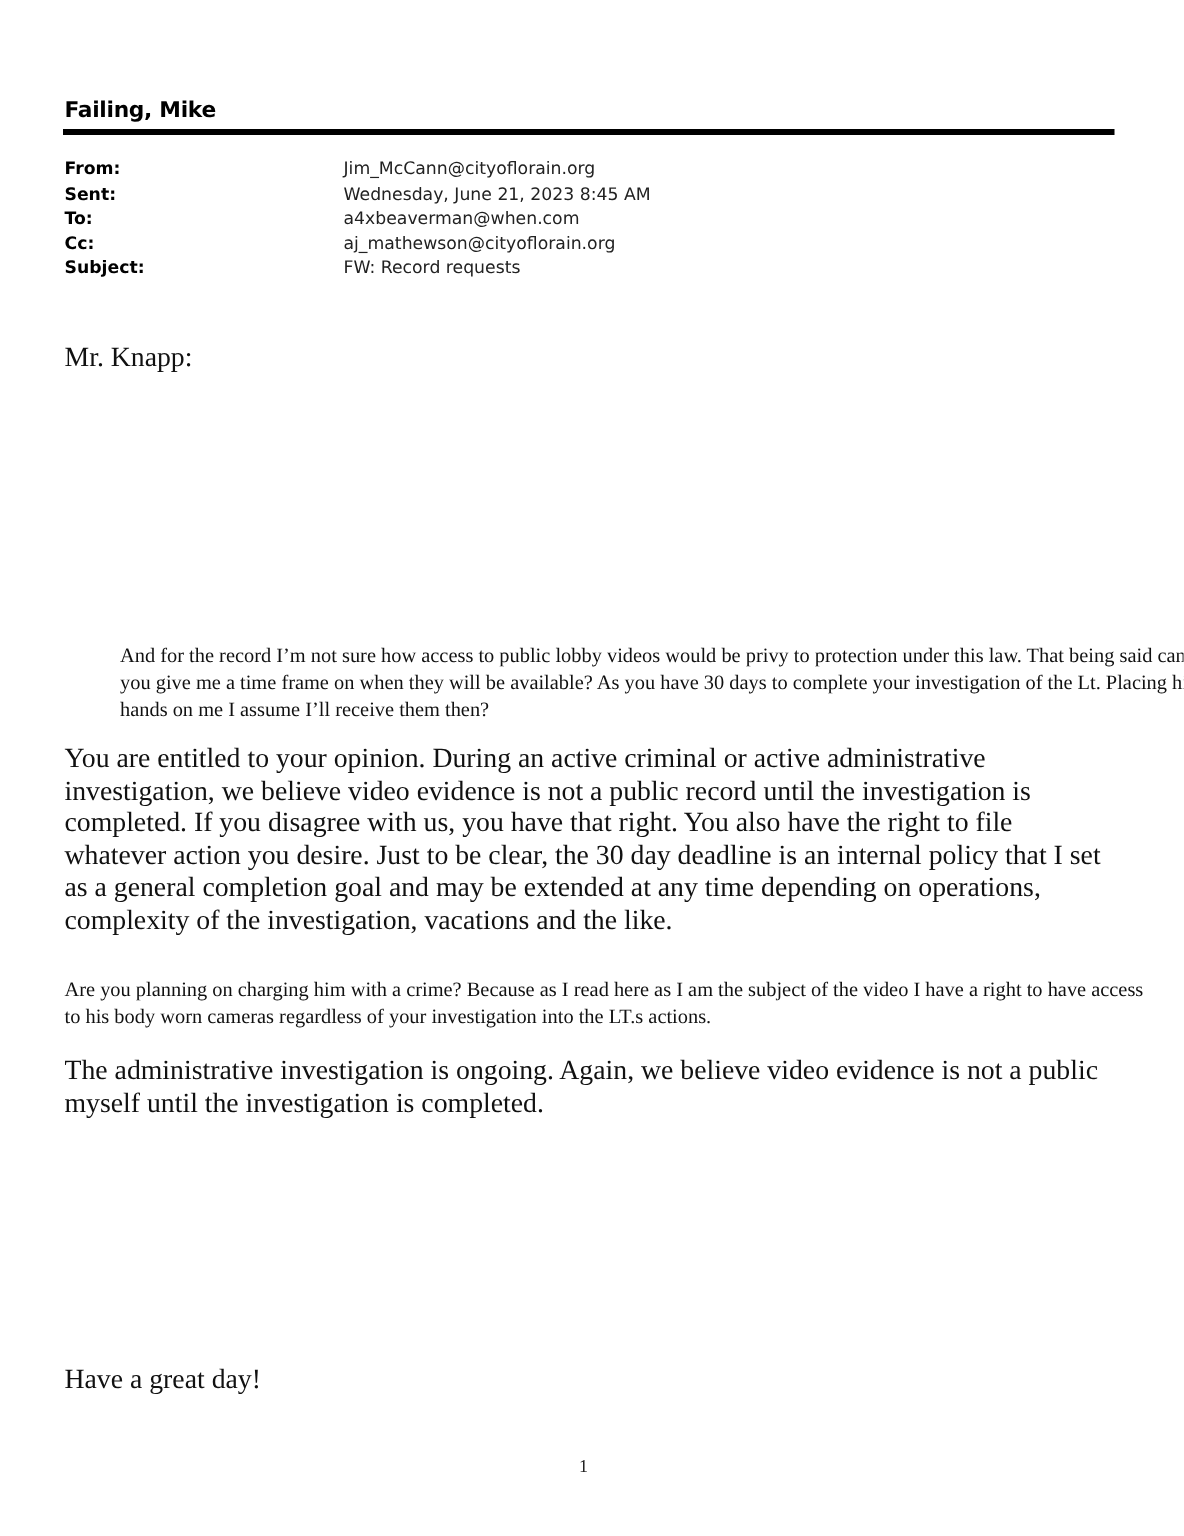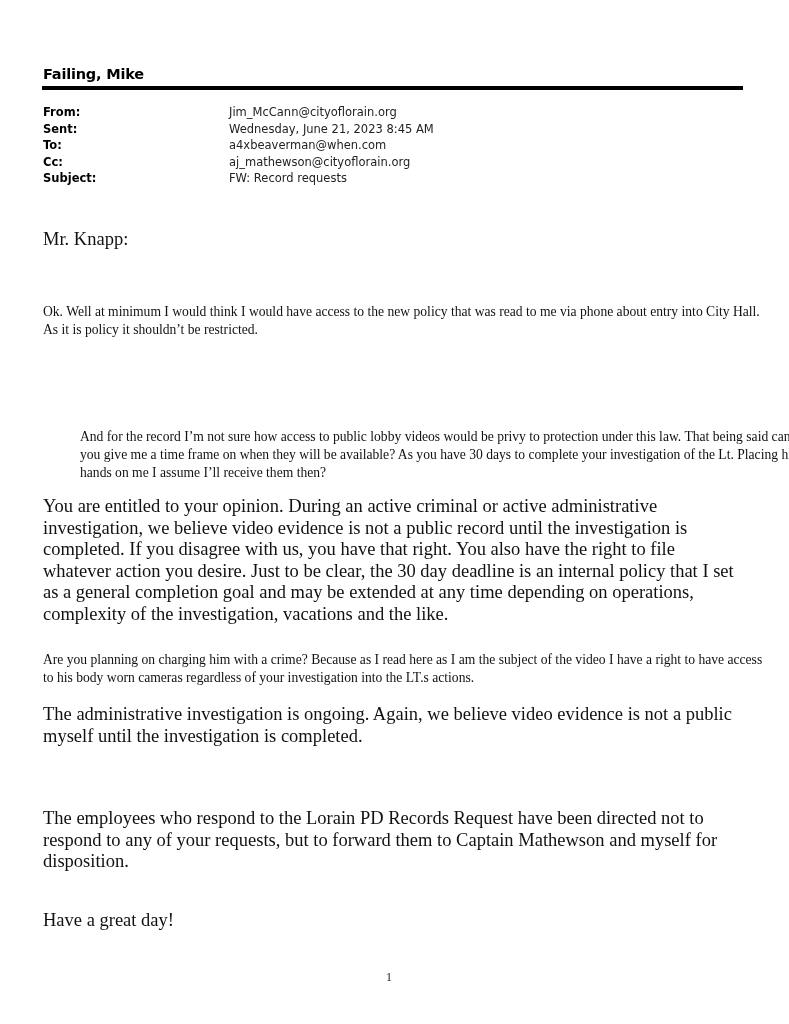--- a/index.html
+++ b/index.html
@@ -45,22 +45,20 @@
       <span class="lbl">Cc:</span>
       <span class="val">aj_mathewson@cityoflorain.org</span>
     </div>
     <div class="row">
       <span class="lbl">Subject:</span>
       <span class="val">FW: Record requests</span>
     </div>
   </div>
 
   <p class="p big" style="top:229px;">Mr. Knapp:</p>
-  <p class="p small" style="top:303px; width:720px;">Ok. Well at minimum I would think I would have access to the new policy that was read to me via phone about entry into City Hall. As it is policy it shouldn’t be restricted.</p>
   <p class="p small" style="top:428px; width:724px;margin-left:37px;">And for the record I’m not sure how access to public lobby videos would be privy to protection under this law. That being said can you give me a time frame on when they will be available? As you have 30 days to complete your investigation of the Lt. Placing his hands on me I assume I’ll receive them then?</p>
   <p class="p big" style="top:496px; width:700px;">You are entitled to your opinion.  During an active criminal or active administrative investigation, we believe video evidence is not a public record until the investigation is completed.    If you disagree with us, you have that right.  You also have the right to file whatever action you desire.  Just to be clear, the 30 day deadline is an internal policy that I set as a general completion goal and may be extended at any time depending on operations, complexity of the investigation, vacations and the like.</p>
   <p class="p small" style="top:651px; width:724px;">Are you planning on charging him with a crime? Because as I read here as I am the subject of the video I have a right to have access to his body worn cameras regardless of your investigation into the LT.s actions.</p>
   <p class="p big" style="top:704px; width:700px;">The administrative investigation is ongoing.  Again, we believe video evidence is not a public myself until the investigation is completed.</p>
-  <p class="p big" style="top:808px; width:680px;">The employees who respond to the Lorain PD Records Request have been directed not to respond to any of your requests, but to forward them to Captain Mathewson and myself for disposition.</p>
   <p class="p big" style="top:910px;">Have a great day!</p>
 
   <div class="pagenum">1</div>
 </div>
 
 </body></html>

